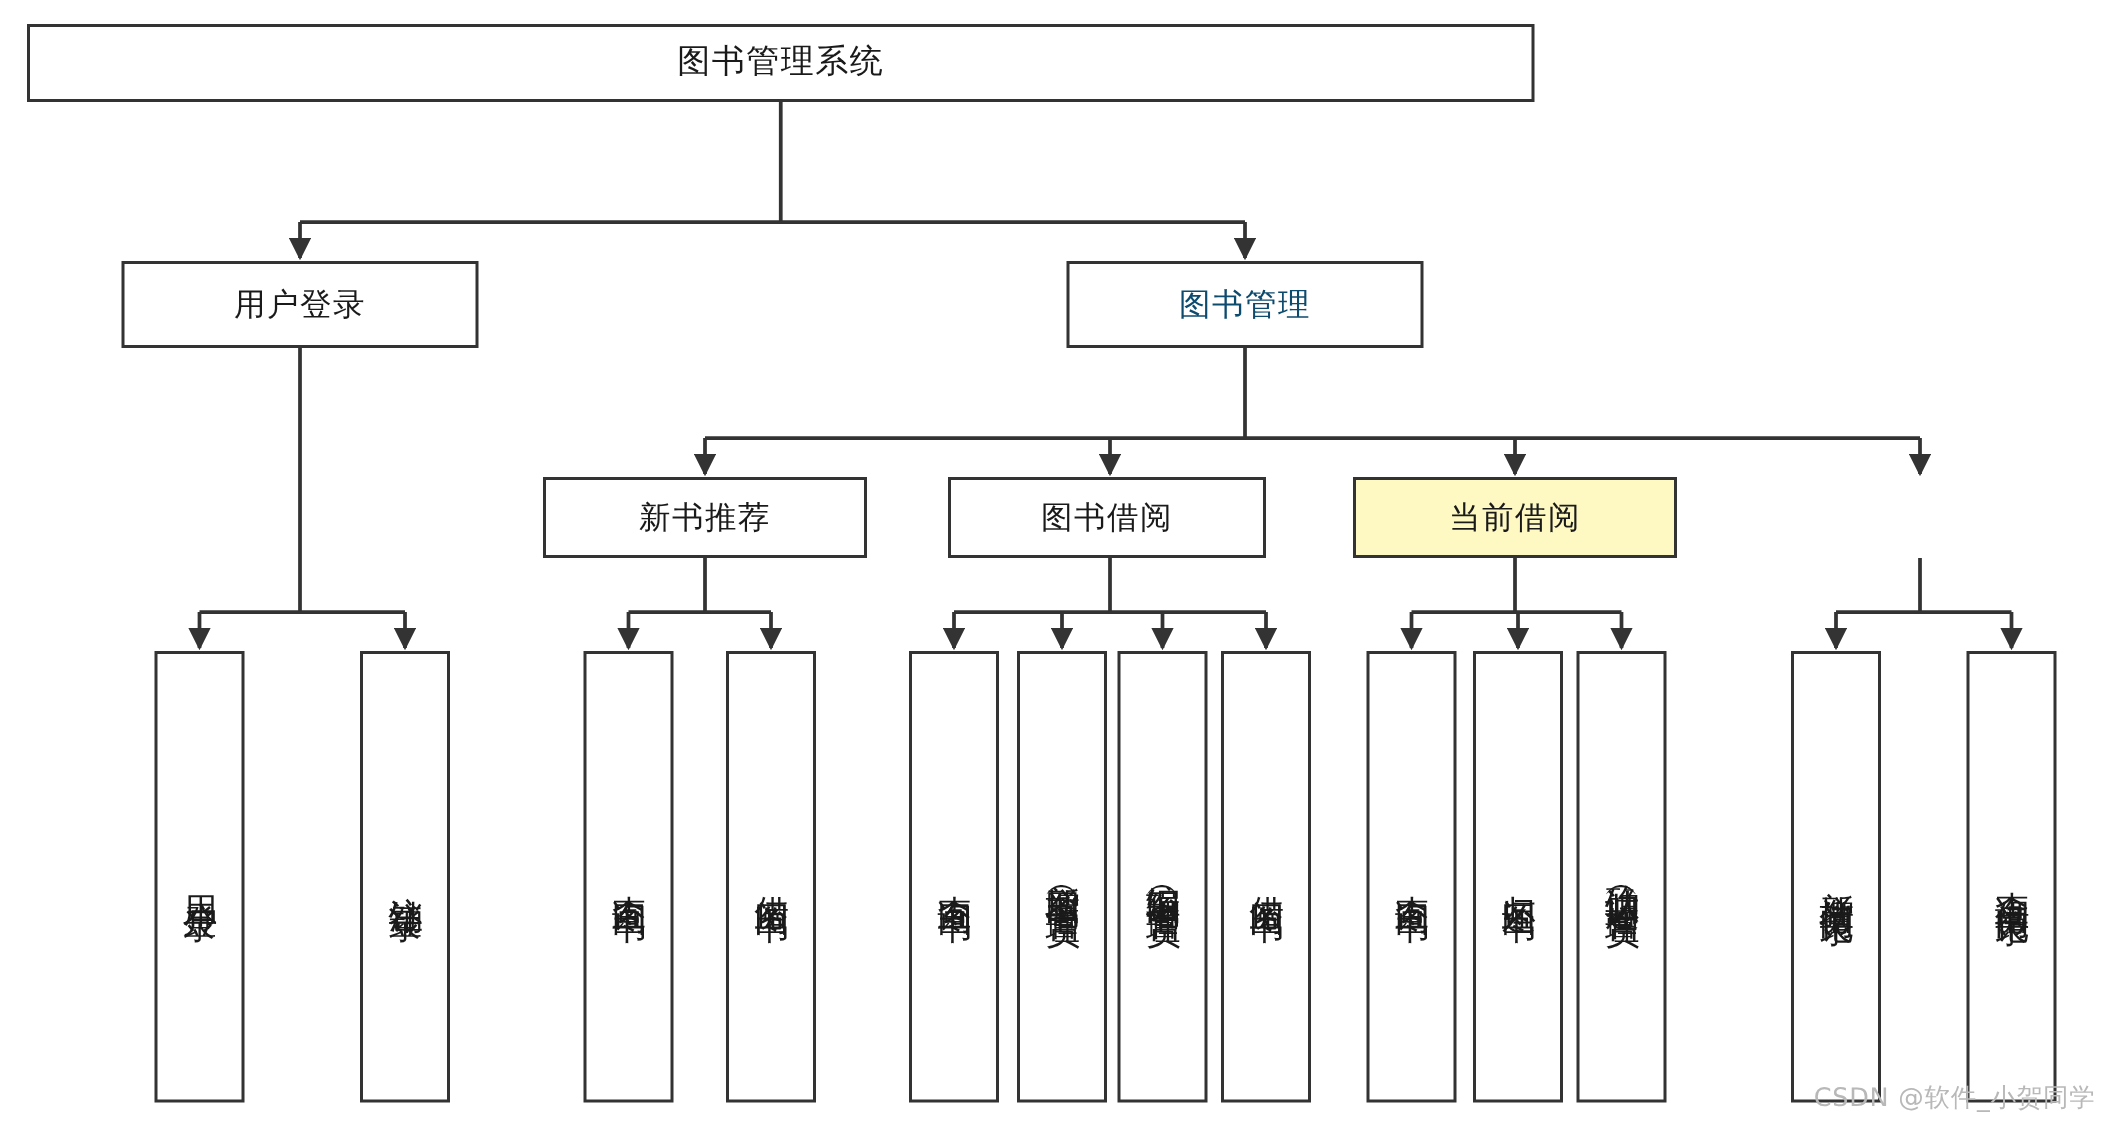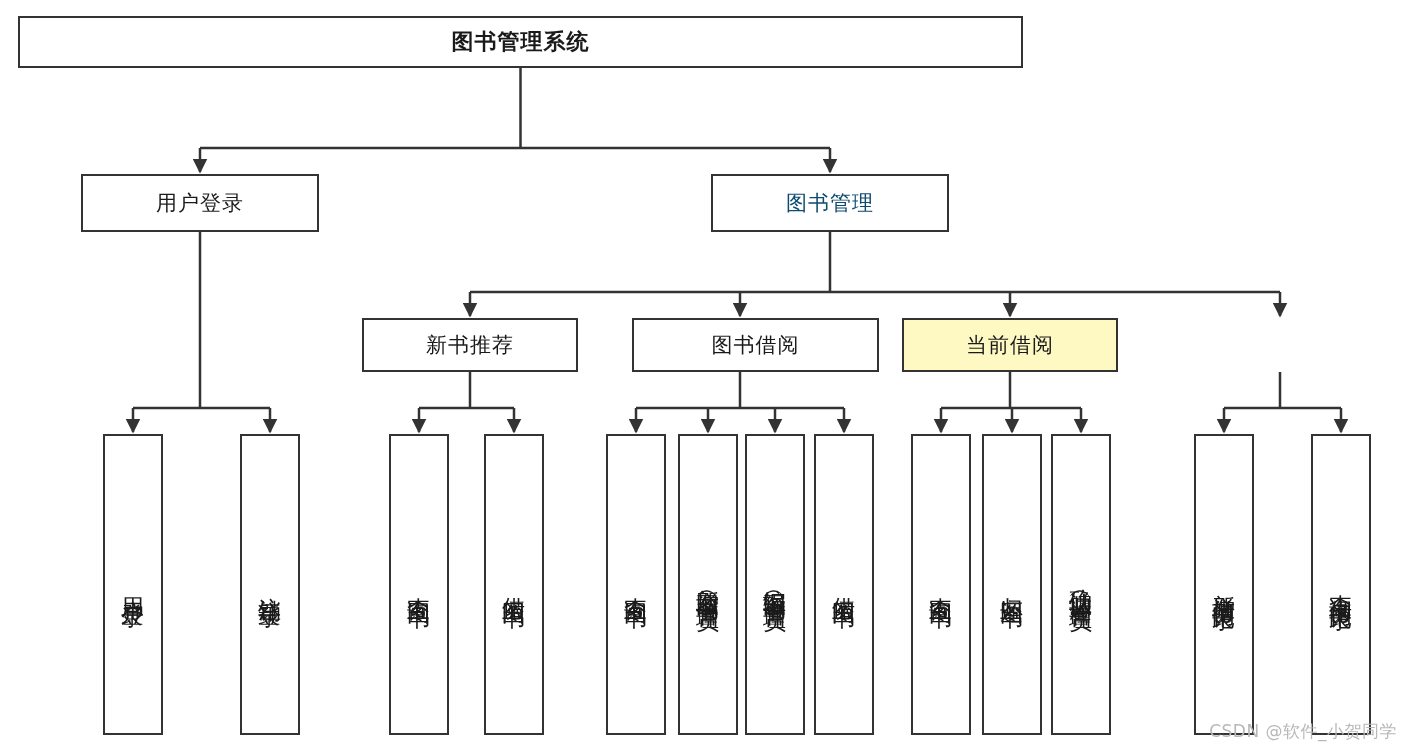--- a/index.html
+++ b/index.html
@@ -114,35 +114,35 @@
         <path d="M 941 408 L 941 432" marker-end="url(#arrow)"></path>
         <path d="M 1012 408 L 1012 432" marker-end="url(#arrow)"></path>
         <path d="M 1081 408 L 1081 432" marker-end="url(#arrow)"></path>
         <path d="M 1280 372 L 1280 408"></path>
         <path d="M 1224 408 L 1341 408"></path>
         <path d="M 1224 408 L 1224 432" marker-end="url(#arrow)"></path>
         <path d="M 1341 408 L 1341 432" marker-end="url(#arrow)"></path>
       </g>
   </svg>
 
-  <div class="node horiz root" style="left: 18px; top: 16px; width: 1005px; height: 52px; border-color: rgb(51, 51, 51); background: rgb(255, 255, 255); color: rgb(26, 26, 26); font-weight: bold;">
+  <div class="node horiz root" style="left: 18px; top: 16px; width: 1005px; height: 52px; border-color: rgb(51, 51, 51); background: rgb(255, 255, 255); color: rgb(26, 26, 26);">
     <span class="label">图书管理系统</span>
   </div>
 
   <div class="node horiz" style="left: 81px; top: 174px; width: 238px; height: 58px; border-color: rgb(51, 51, 51); background: rgb(255, 255, 255); color: rgb(26, 26, 26);">
     <span class="label">用户登录</span>
   </div>
   <div class="node horiz" style="left: 711px; top: 174px; width: 238px; height: 58px; border-color: rgb(51, 51, 51); background: rgb(255, 255, 255); color: #0c4a6e;">
     <span class="label">图书管理</span>
   </div>
 
   <div class="node horiz" style="left: 362px; top: 318px; width: 216px; height: 54px; border-color: rgb(51, 51, 51); background: rgb(255, 255, 255); color: rgb(26, 26, 26);">
     <span class="label">新书推荐</span>
   </div>
-  <div class="node horiz" style="left: 632px; top: 318px; width: 247px; height: 54px; border-color: rgb(51, 51, 51); background: rgb(255, 255, 255); color: rgb(26, 26, 26);">
+  <div class="node horiz" style="left: 632px; top: 318px; width: 212px; height: 54px; border-color: rgb(51, 51, 51); background: rgb(255, 255, 255); color: rgb(26, 26, 26);">
     <span class="label">图书借阅</span>
   </div>
   <div class="node horiz" style="left: 902px; top: 318px; width: 216px; height: 54px; border-color: rgb(51, 51, 51); background: #fef9c3; color: rgb(26, 26, 26);">
     <span class="label">当前借阅</span>
   </div>
 
   <div class="node vert" style="left: 103px; top: 434px; width: 60px; height: 301px; border-color: rgb(51, 51, 51); background: rgb(255, 255, 255); color: rgb(26, 26, 26);">
     <span class="label">用户登录</span>
   </div>
   <div class="node vert" style="left: 240px; top: 434px; width: 60px; height: 301px; border-color: rgb(51, 51, 51); background: rgb(255, 255, 255); color: rgb(26, 26, 26);">

